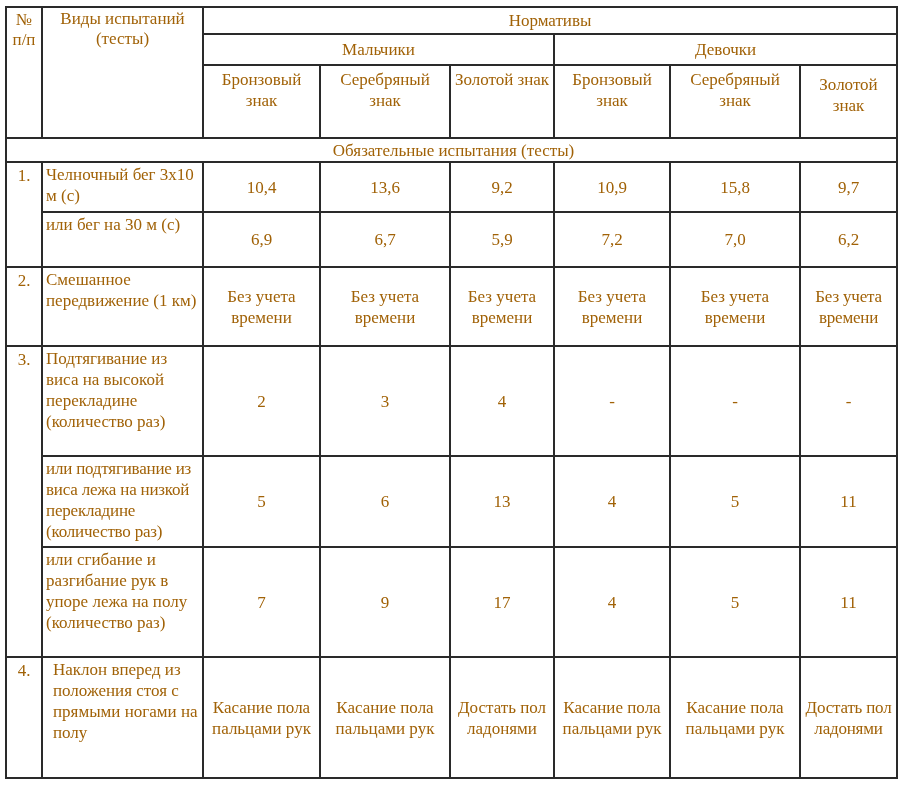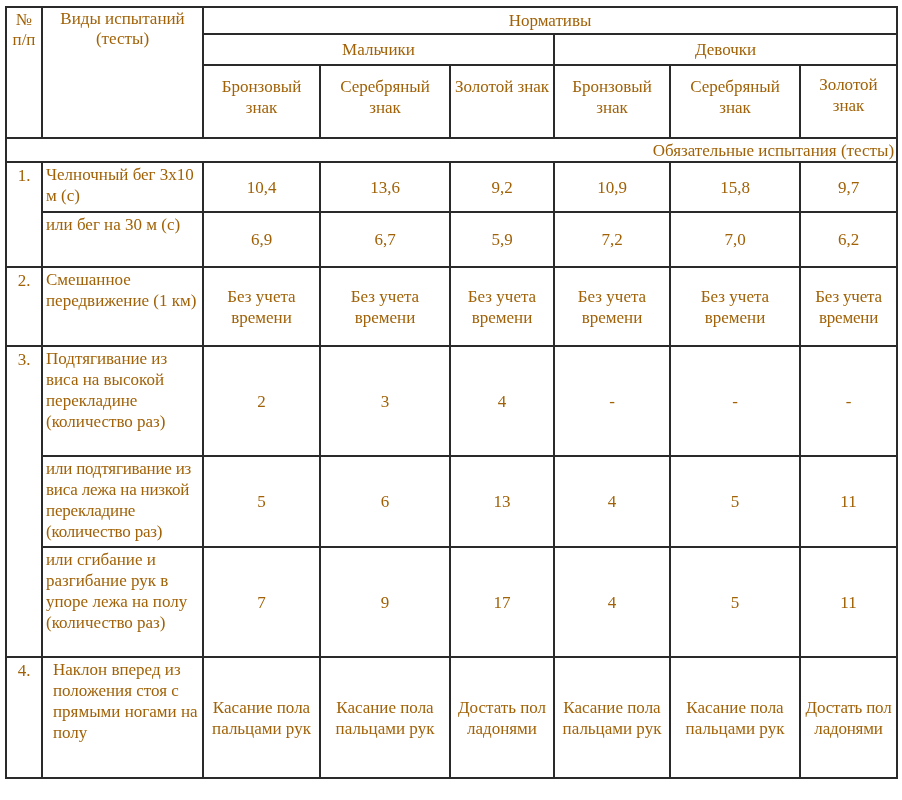--- a/index.html
+++ b/index.html
@@ -18,23 +18,23 @@
     border: 2px solid #2a2a2a;
     padding: 0 2px;
     vertical-align: middle;
     text-align: center;
     overflow: visible;
   }
   td.num { text-align: center; vertical-align: top; padding-top: 2px; }
   td.name { text-align: left; vertical-align: top; padding: 1px 0 4px 3px; }
   td.name.indent { padding-left: 10px; }
   td.hdr-top { vertical-align: top; padding-top: 1px; }
-  td.badge { vertical-align: top; padding-top: 10px; }
+  td.badge { vertical-align: top; padding-top: 3px; }
   td.badge.low { padding-top: 8px; }
-  td.section { text-align: right; padding-left: 6px; }
+  td.section { text-align: center; padding-left: 6px; }
   td.val { white-space: nowrap; }
   td.val-wrap { line-height: 21px; }
   .tight { letter-spacing: -0.2px; }
 </style>
 </head>
 <body>
 
 <div class="wrap">
 <table>
   <colgroup>

